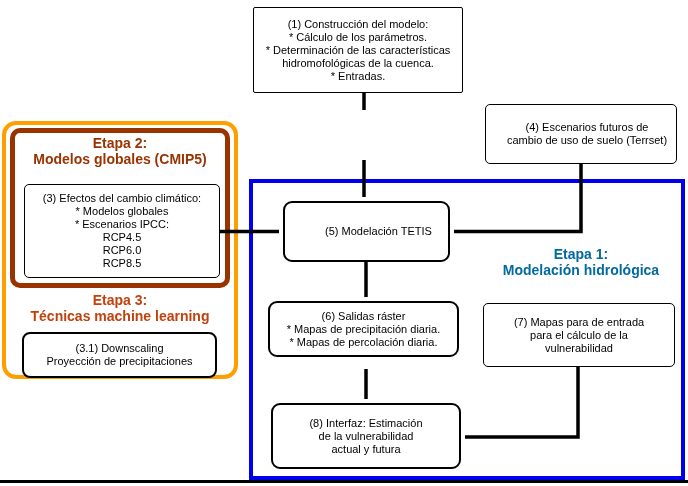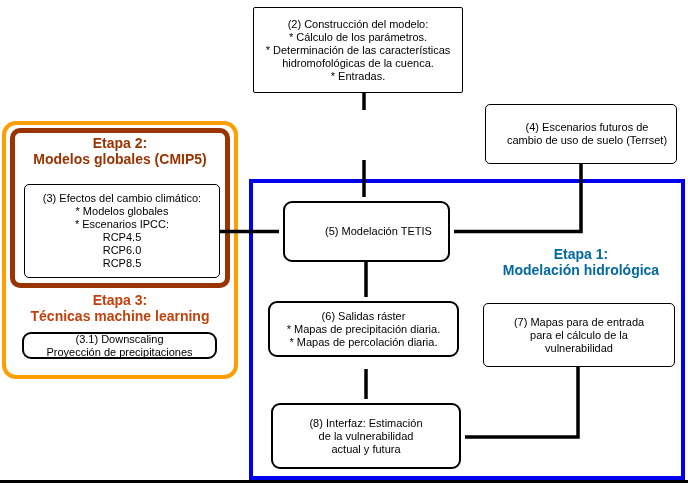--- a/index.html
+++ b/index.html
@@ -28,21 +28,21 @@
   .node-text{
     text-align:center;font-size:11px;line-height:13px;color:#000;white-space:pre-line;
     padding:0 2px;
   }
   .sharp{border-radius:2px;}
   .mid{border-radius:5px;}
   .round{border-radius:9px;border-width:2px;}
   .n1{left:253px;top:7px;width:210px;height:86px;}
   .n2{left:253px;top:114px;width:213px;height:46px;}
   .n3{left:24px;top:184px;width:196px;height:94px;}
-  .n31{left:22px;top:332px;width:195px;height:27px;}
+  .n31{left:22px;top:332px;width:195px;height:46px;border-radius:8px;}
   .n4{left:485px;top:104px;width:192px;height:60px;padding-left:12px;}
   .n5{left:283px;top:201px;width:167px;height:61px;padding-left:24px;}
   .n6{left:268px;top:301px;width:191px;height:56px;}
   .n7{left:483px;top:303px;width:192px;height:64px;}
   .n8{left:271px;top:403px;width:190px;height:66px;}
   
   .arrows{position:absolute;left:0;top:0;width:688px;height:486px;z-index:2;pointer-events:none;}
   .arrows path{stroke:#000;stroke-width:3.5;fill:none;}
   
   .bottom-rule{position:absolute;left:0;top:480px;width:688px;height:3px;background:#000;z-index:1;}
@@ -72,21 +72,21 @@
   </svg>
 
   <div class="stage-title title-e2" style="color: rgb(153, 51, 0);">Etapa 2:
 Modelos globales (CMIP5)</div>
   <div class="stage-title title-e3" style="color: #c2410c;">Etapa 3:
 Técnicas machine learning</div>
   <div class="stage-title title-e1" style="color: #0369a1;">Etapa 1:
 Modelación hidrológica</div>
 
   <div class="node n1 sharp">
-    <span class="node-text">(2) Construcción del modelo:
+    <span class="node-text">(1) Construcción del modelo:
 * Cálculo de los parámetros.
 * Determinación de las características
 hidromofológicas de la cuenca.
 * Entradas.</span>
   </div>
   <div class="node n3 mid">
     <span class="node-text">(3) Efectos del cambio climático:
 * Modelos globales
 * Escenarios IPCC:
 RCP4.5

